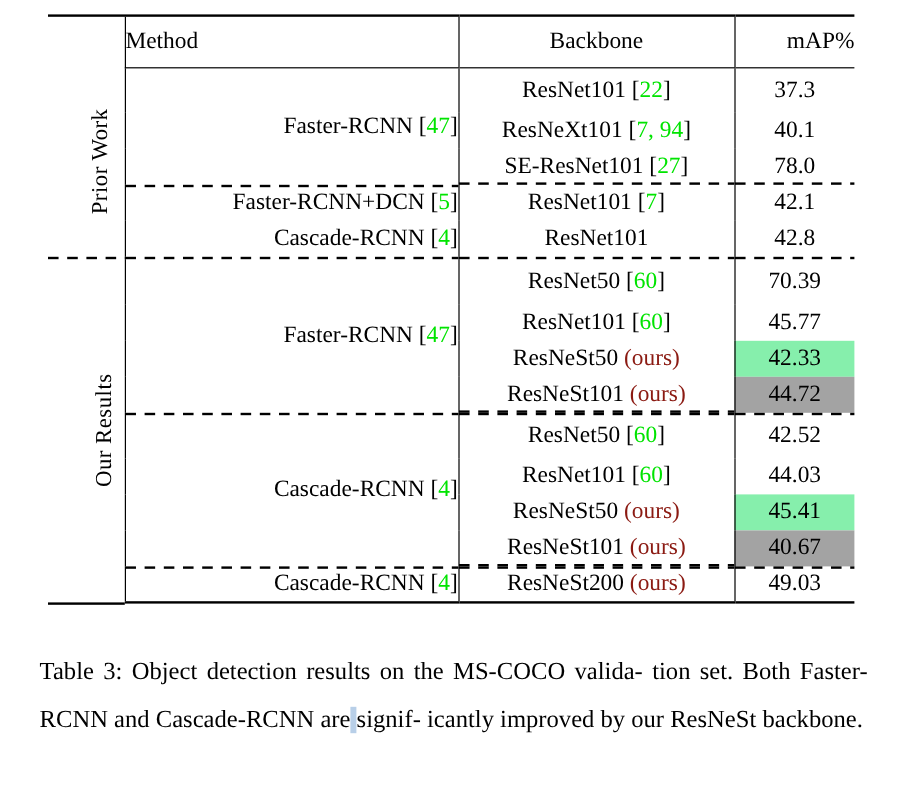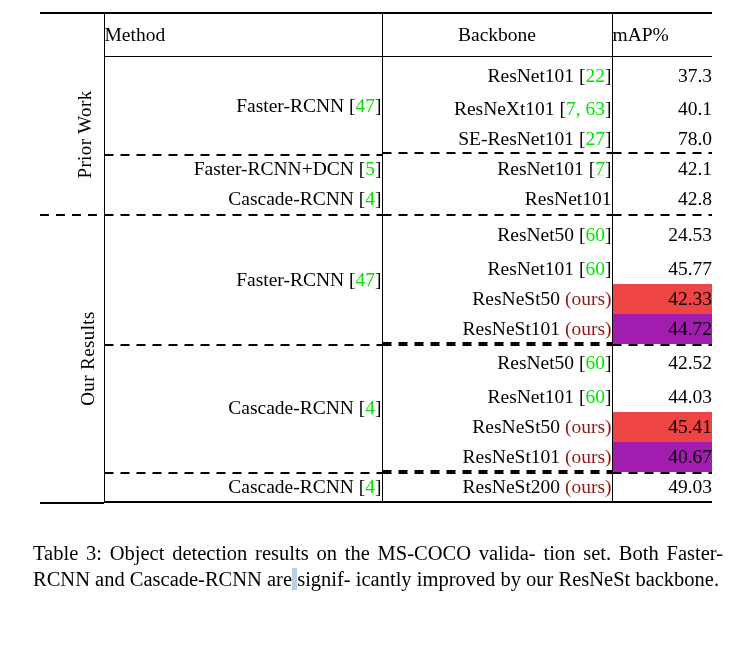--- a/index.html
+++ b/index.html
@@ -69,25 +69,25 @@
   
   .cell {
     height: 30px;
     box-sizing: border-box;
   }
   .hdr-cell {
     height: 43px;
     box-sizing: border-box;
     font-weight: bold;
   }
-  .ctr    { text-align: right; }
+  .ctr    { text-align: center; }
 
   .hdr-method { padding-left: 12px; text-align: left; }
   .hdr-back   { text-align: center; }
-  .hdr-map    { text-align: left; }
+  .hdr-map    { text-align: right; }
 
   
   .method-span { text-align: right; padding-left: 12px; }
 
   
   .grouplabel {
     position: relative;
     width: 64px;
     text-align: center;
     vertical-align: middle;
@@ -98,35 +98,35 @@
     white-space: nowrap;
     font-size: 19px;
     letter-spacing: 0.4px;
   }
 
   
   .cite    { color: #00e400; }
   .ours    { color: #8b1a12; }
   .bracket { color: #000000; }
 
-  .hl-light { background: #ef4444; }
-  .hl-dark  { background: #a21caf; }
+  .hl-light { background: #86efac; }
+  .hl-dark  { background: #a3a3a3; }
   .bold     { font-weight: bold; }
 
   
   .tall { height: 38px; }
 
   
   .caption {
     position: absolute;
     left: 33px;
     top: 540px;
     width: 690px;
     font-size: 20.5px;
-    line-height: 26px;
+    line-height: 40px;
     text-align: justify;
     font-family: "Liberation Serif", "DejaVu Serif", serif;
   }
   .caption .sel {
     background: #b8cfe8;
   }
 </style>
 </head>
 <body>
 
@@ -155,21 +155,21 @@
           <span>Faster-RCNN</span><span class="bracket"> [</span><span class="cite">47</span><span class="bracket">]</span>
         </td>
         <td class="cell tall vl-left ctr">
           <span>ResNet101</span><span class="bracket"> [</span><span class="cite">22</span><span class="bracket">]</span>
         </td>
         <td class="cell tall vl-left ctr">37.3</td>
       </tr>
 
       <tr>
         <td class="cell vl-left ctr">
-          <span>ResNeXt101</span><span class="bracket"> [</span><span class="cite">7, 63</span><span class="bracket">]</span>
+          <span>ResNeXt101</span><span class="bracket"> [</span><span class="cite">7, 94</span><span class="bracket">]</span>
         </td>
         <td class="cell vl-left ctr">40.1</td>
       </tr>
 
       <tr>
         <td class="cell vl-left ctr dash-bottom">
           <span>SE-ResNet101</span><span class="bracket"> [</span><span class="cite">27</span><span class="bracket">]</span>
         </td>
         <td class="cell vl-left ctr dash-bottom">78.0</td>
       </tr>
@@ -202,21 +202,21 @@
       <tr>
         <td class="grouplabel" rowspan="9">
           <span class="rot">Our Results</span>
         </td>
         <td class="cell tall vl-left method-span" rowspan="4">
           <span>Faster-RCNN</span><span class="bracket"> [</span><span class="cite">47</span><span class="bracket">]</span>
         </td>
         <td class="cell tall vl-left ctr">
           <span>ResNet50</span><span class="bracket"> [</span><span class="cite">60</span><span class="bracket">]</span>
         </td>
-        <td class="cell tall vl-left ctr">24.53</td>
+        <td class="cell tall vl-left ctr">70.39</td>
       </tr>
 
       <tr>
         <td class="cell vl-left ctr">
           <span>ResNet101</span><span class="bracket"> [</span><span class="cite">60</span><span class="bracket">]</span>
         </td>
         <td class="cell vl-left ctr">45.77</td>
       </tr>
 
       <tr>

